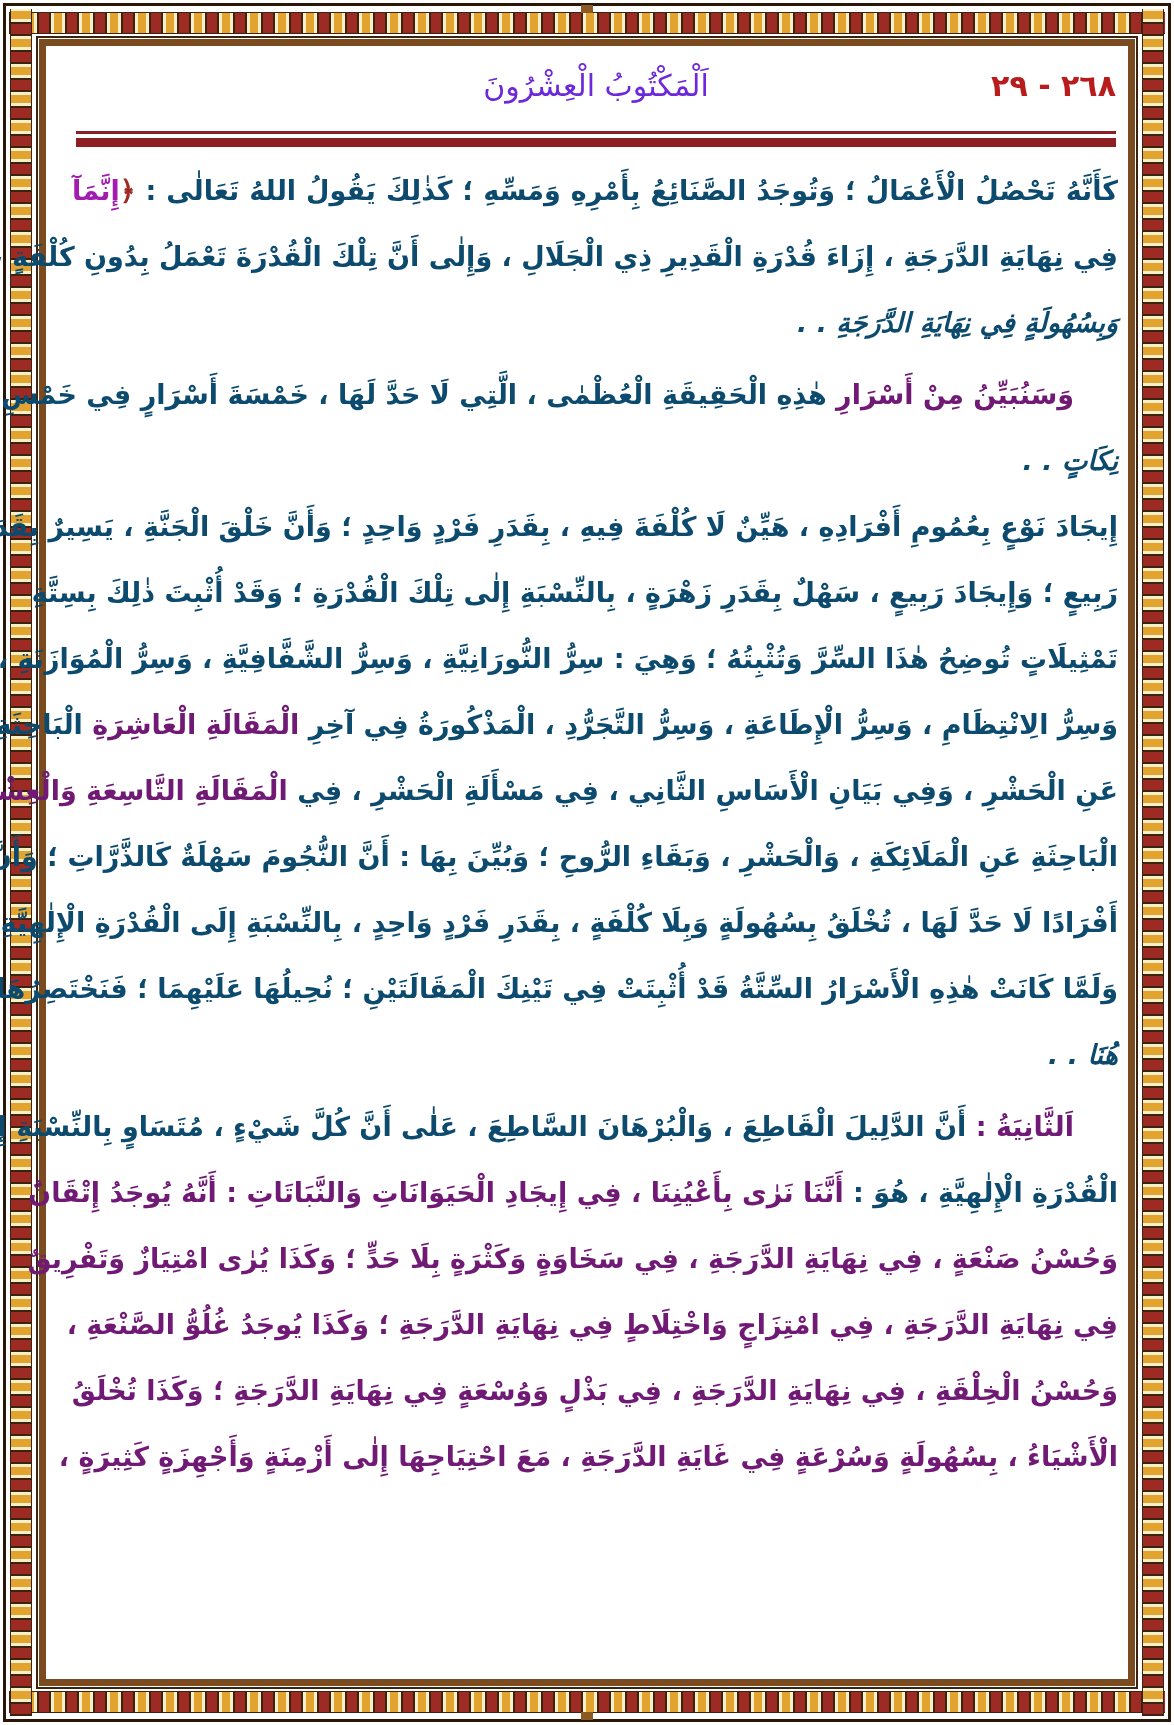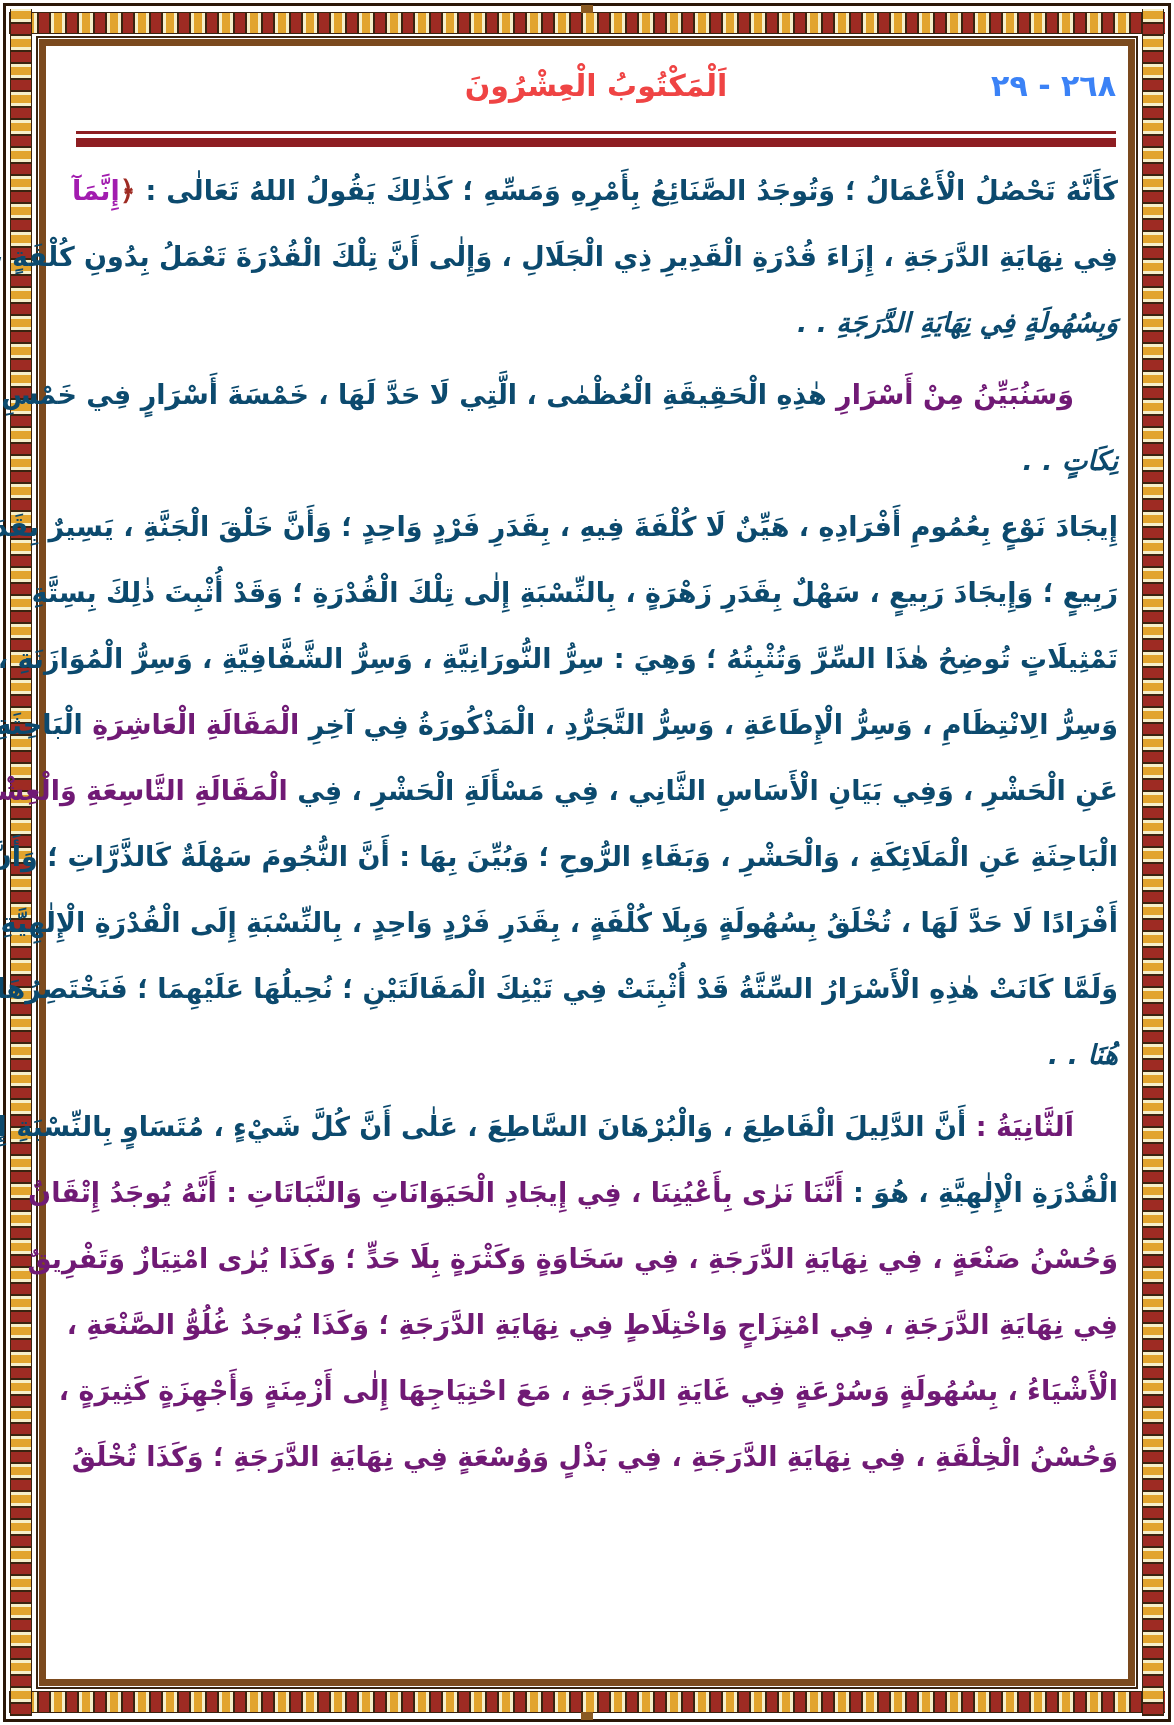--- a/index.html
+++ b/index.html
@@ -37,26 +37,26 @@
   .tick-top{top:5px;}
   .tick-bottom{bottom:5px;}
 
   
   .header-row{
     position:absolute;top:68px;left:76px;right:58px;height:46px;
     direction:rtl;
   }
   .page-number{
     position:absolute;right:0;top:0;
-    color:#3b82f6;font-size:30px;font-weight:bold;
+    color:#b91c1c;font-size:30px;font-weight:bold;
     white-space:nowrap;
   }
   .page-title{
     position:absolute;left:0;right:0;text-align:center;
-    color:#ef4444;font-size:30px;font-weight:bold;
+    color:#6d28d9;font-size:30px;font-weight:normal;
     white-space:nowrap;
   }
   .separator{position:absolute;top:131px;left:76px;right:58px;}
   .sep-thin{height:3px;background:#8e1e22;}
   .sep-thick{height:9px;background:#8e1e22;margin-top:4px;}
 
   
   .text-body{
     position:absolute;top:158px;left:72px;right:56px;
     direction:rtl;
@@ -113,17 +113,17 @@
     <div class="line just"><span class="blk">وَسِرُّ الِانْتِظَامِ ، وَسِرُّ الْإِطَاعَةِ ، وَسِرُّ التَّجَرُّدِ ، الْمَذْكُورَةُ فِي آخِرِ </span><span class="red">الْمَقَالَةِ الْعَاشِرَةِ</span><span class="blk"> الْبَاحِثَةِ</span></div>
     <div class="line just"><span class="blk">عَنِ الْحَشْرِ ، وَفِي بَيَانِ الْأَسَاسِ الثَّانِي ، فِي مَسْأَلَةِ الْحَشْرِ ، فِي </span><span class="red">الْمَقَالَةِ التَّاسِعَةِ وَالْعِشْرِينَ ،</span></div>
     <div class="line just"><span class="blk">الْبَاحِثَةِ عَنِ الْمَلَائِكَةِ ، وَالْحَشْرِ ، وَبَقَاءِ الرُّوحِ ؛ وَبُيِّنَ بِهَا : أَنَّ النُّجُومَ سَهْلَةٌ كَالذَّرَّاتِ ؛ وَأَنَّ</span></div>
     <div class="line just"><span class="blk">أَفْرَادًا لَا حَدَّ لَهَا ، تُخْلَقُ بِسُهُولَةٍ وَبِلَا كُلْفَةٍ ، بِقَدَرِ فَرْدٍ وَاحِدٍ ، بِالنِّسْبَةِ إِلَى الْقُدْرَةِ الْإِلٰهِيَّةِ .</span></div>
     <div class="line just"><span class="blk">وَلَمَّا كَانَتْ هٰذِهِ الْأَسْرَارُ السِّتَّةُ قَدْ أُثْبِتَتْ فِي تَيْنِكَ الْمَقَالَتَيْنِ ؛ نُحِيلُهَا عَلَيْهِمَا ؛ فَنَخْتَصِرُهَا</span></div>
     <div class="line end"><span class="blk">هُنَا . .</span></div>
     <div class="line just indent"><span class="red">اَلثَّانِيَةُ : </span><span class="blk">أَنَّ الدَّلِيلَ الْقَاطِعَ ، وَالْبُرْهَانَ السَّاطِعَ ، عَلٰى أَنَّ كُلَّ شَيْءٍ ، مُتَسَاوٍ بِالنِّسْبَةِ إِلَى</span></div>
     <div class="line just"><span class="blk">الْقُدْرَةِ الْإِلٰهِيَّةِ ، هُوَ : </span><span class="red">أَنَّنَا نَرٰى بِأَعْيُنِنَا ، فِي إِيجَادِ الْحَيَوَانَاتِ وَالنَّبَاتَاتِ : أَنَّهُ يُوجَدُ إِتْقَانٌ</span></div>
     <div class="line just"><span class="red">وَحُسْنُ صَنْعَةٍ ، فِي نِهَايَةِ الدَّرَجَةِ ، فِي سَخَاوَةٍ وَكَثْرَةٍ بِلَا حَدٍّ ؛ وَكَذَا يُرٰى امْتِيَازٌ وَتَفْرِيقٌ</span></div>
     <div class="line just"><span class="red">فِي نِهَايَةِ الدَّرَجَةِ ، فِي امْتِزَاجٍ وَاخْتِلَاطٍ فِي نِهَايَةِ الدَّرَجَةِ ؛ وَكَذَا يُوجَدُ غُلُوُّ الصَّنْعَةِ ،</span></div>
+    <div class="line just"><span class="red">وَحُسْنُ الْخِلْقَةِ ، فِي نِهَايَةِ الدَّرَجَةِ ، فِي بَذْلٍ وَوُسْعَةٍ فِي نِهَايَةِ الدَّرَجَةِ ؛ وَكَذَا تُخْلَقُ</span></div>
     <div class="line just"><span class="red">الْأَشْيَاءُ ، بِسُهُولَةٍ وَسُرْعَةٍ فِي غَايَةِ الدَّرَجَةِ ، مَعَ احْتِيَاجِهَا إِلٰى أَزْمِنَةٍ وَأَجْهِزَةٍ كَثِيرَةٍ ،</span></div>
-    <div class="line just"><span class="red">وَحُسْنُ الْخِلْقَةِ ، فِي نِهَايَةِ الدَّرَجَةِ ، فِي بَذْلٍ وَوُسْعَةٍ فِي نِهَايَةِ الدَّرَجَةِ ؛ وَكَذَا تُخْلَقُ</span></div>
   </div>
 
 </div>
 
 </body></html>

